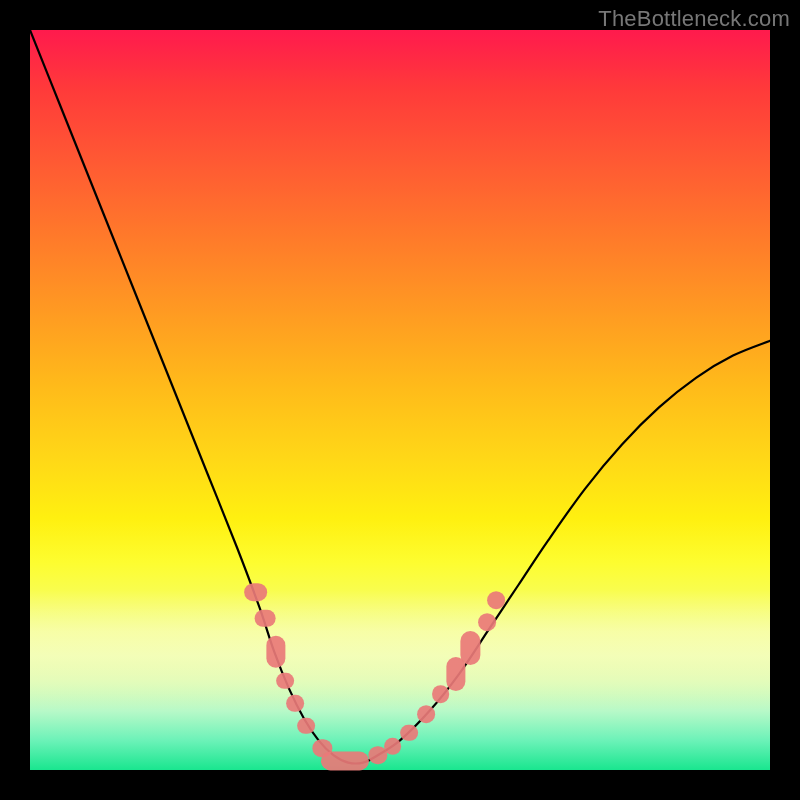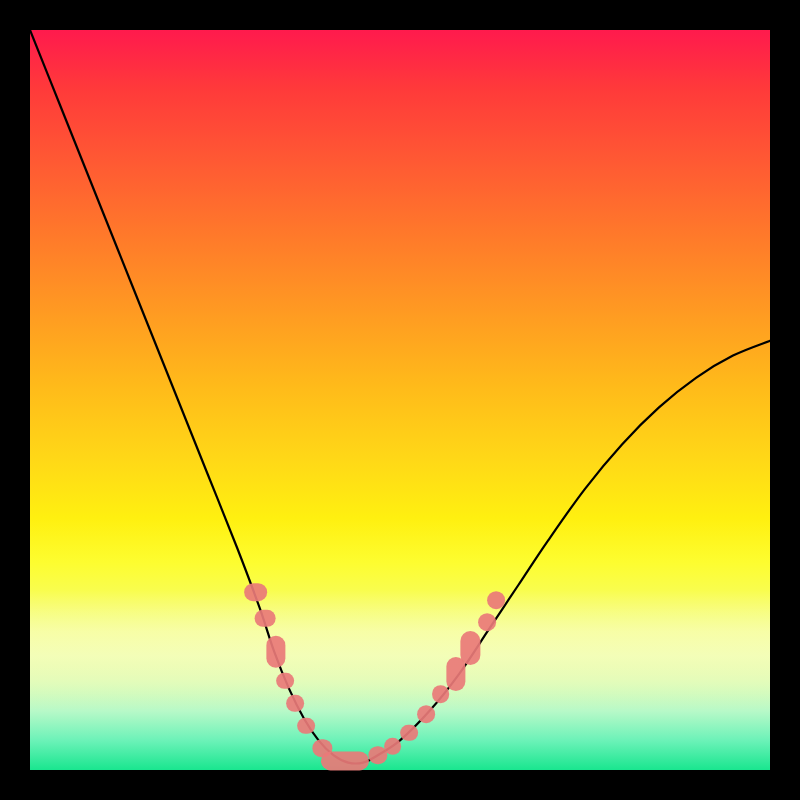--- a/index.html
+++ b/index.html
@@ -79,20 +79,21 @@
     color: #777;
     font-size: 22px;
     letter-spacing: 0.2px;
     font-weight: 500;
   }
 </style>
 </head>
 <body>
 
 <div class="stage">
+  <div class="watermark">TheBottleneck.com</div>
   <div class="plot" id="plot">
     <svg class="curve-svg" id="curve-svg" viewBox="0 0 740 740" preserveAspectRatio="none">
       <path id="curve-path" fill="none" stroke="#000" stroke-width="2.2" stroke-linecap="round" stroke-linejoin="round" d="M 0.00 0.00 C 4.93 12.33, 19.73 49.33, 29.60 74.00 C 39.47 98.67, 49.33 123.33, 59.20 148.00 C 69.07 172.67, 78.93 197.33, 88.80 222.00 C 98.67 246.67, 108.53 271.33, 118.40 296.00 C 128.27 320.67, 138.13 345.33, 148.00 370.00 C 157.87 394.67, 167.73 419.33, 177.60 444.00 C 187.47 468.67, 198.57 495.80, 207.20 518.00 C 215.83 540.20, 223.23 559.93, 229.40 577.20 C 235.57 594.47, 239.27 608.03, 244.20 621.60 C 249.13 635.17, 254.07 647.50, 259.00 658.60 C 263.93 669.70, 268.87 679.57, 273.80 688.20 C 278.73 696.83, 283.67 704.23, 288.60 710.40 C 293.53 716.57, 298.47 721.50, 303.40 725.20 C 308.33 728.90, 313.27 731.37, 318.20 732.60 C 323.13 733.83, 328.07 733.83, 333.00 732.60 C 337.93 731.37, 341.63 728.90, 347.80 725.20 C 353.97 721.50, 361.37 717.80, 370.00 710.40 C 378.63 703.00, 389.73 691.90, 399.60 680.80 C 409.47 669.70, 419.33 657.37, 429.20 643.80 C 439.07 630.23, 448.93 614.20, 458.80 599.40 C 468.67 584.60, 478.53 569.80, 488.40 555.00 C 498.27 540.20, 506.90 526.63, 518.00 510.60 C 529.10 494.57, 542.67 474.83, 555.00 458.80 C 567.33 442.77, 579.67 427.97, 592.00 414.40 C 604.33 400.83, 616.67 388.50, 629.00 377.40 C 641.33 366.30, 653.67 356.43, 666.00 347.80 C 678.33 339.17, 690.67 331.77, 703.00 325.60 C 715.33 319.43, 733.83 313.27, 740.00 310.80"></path>
     </svg>
   <div class="marker" style="background: rgb(233, 122, 120); left: 225.7px; top: 562.4px; width: 23.68px; height: 17.76px;"></div>
       <div class="marker" style="background: rgb(233, 122, 120); left: 235.32px; top: 588.3px; width: 20.72px; height: 16.28px;"></div>
       <div class="marker" style="background: rgb(233, 122, 120); left: 245.68px; top: 621.6px; width: 19.24px; height: 32.56px;"></div>
       <div class="marker" style="background: rgb(233, 122, 120); left: 255.3px; top: 651.2px; width: 17.76px; height: 16.28px;"></div>
       <div class="marker" style="background: rgb(233, 122, 120); left: 264.92px; top: 673.4px; width: 17.76px; height: 16.28px;"></div>
       <div class="marker" style="background: rgb(233, 122, 120); left: 276.02px; top: 695.6px; width: 17.76px; height: 16.28px;"></div>

